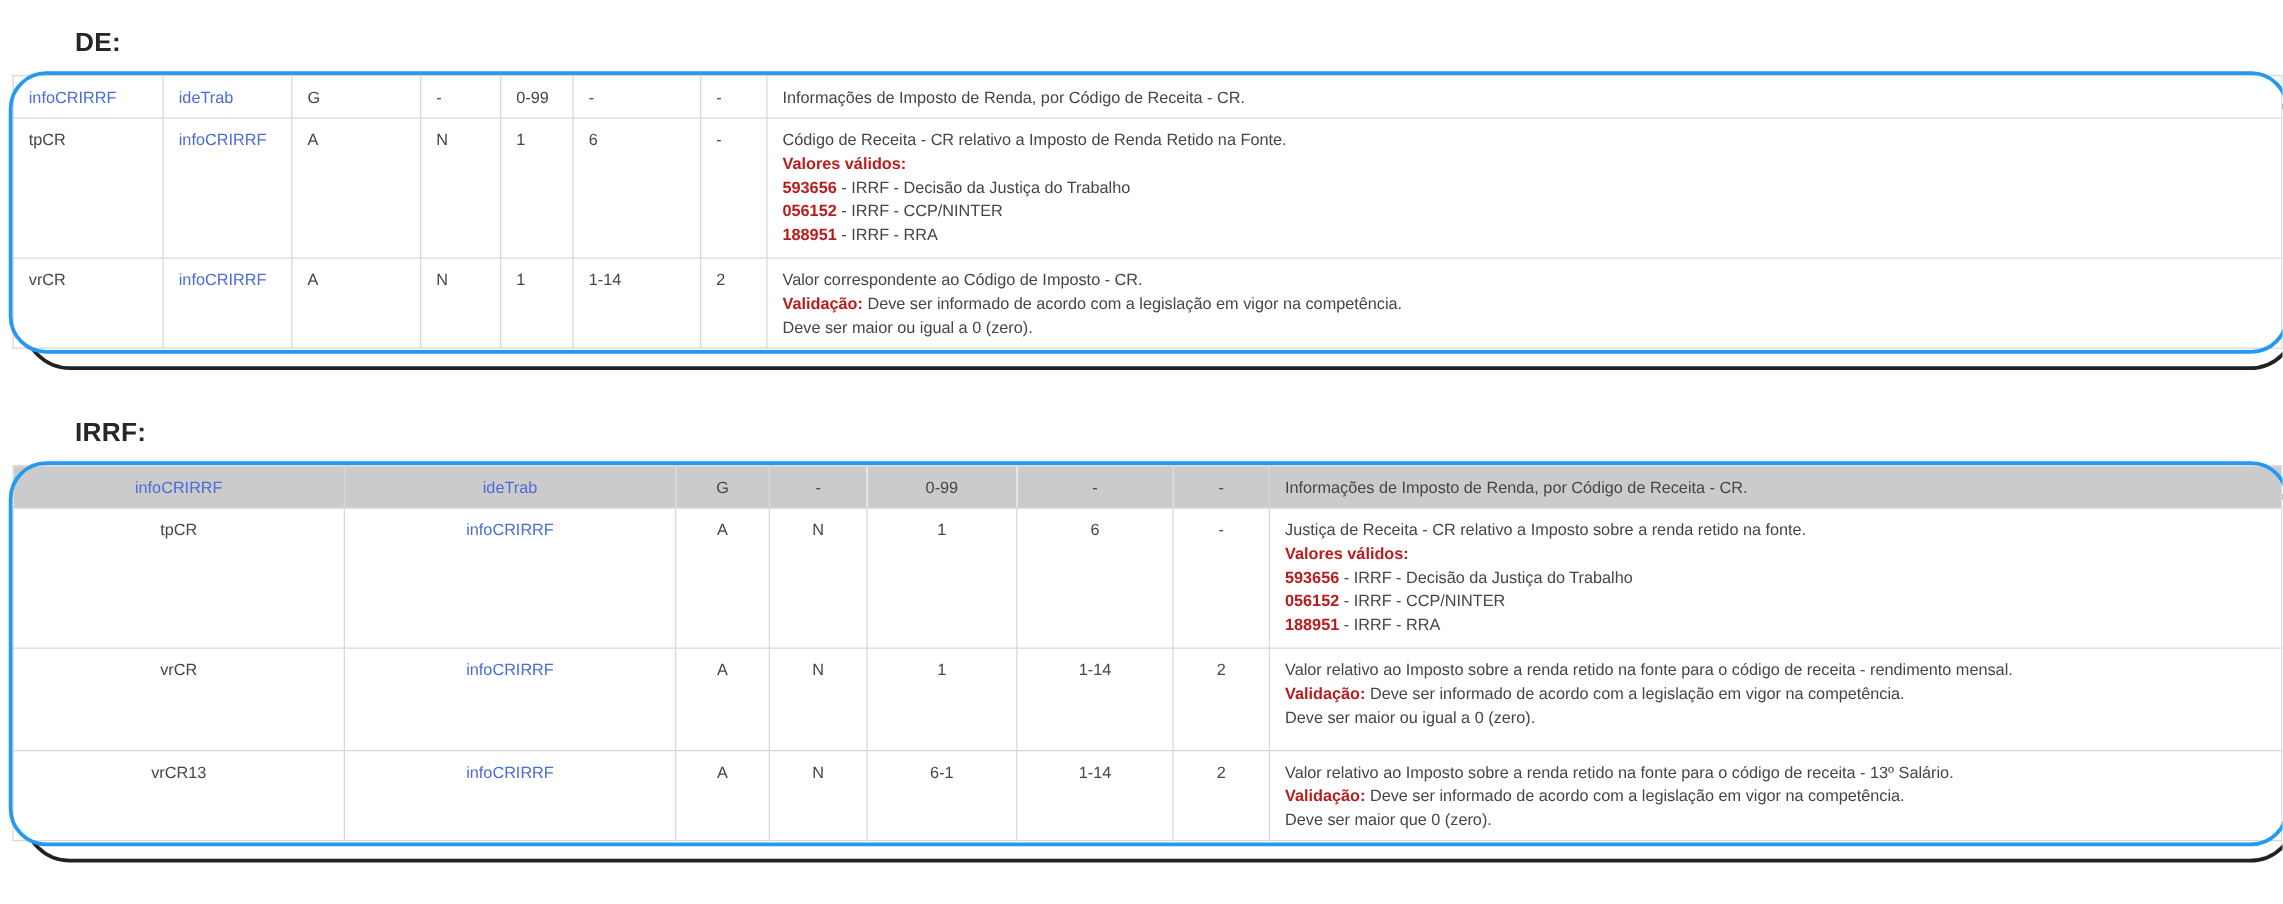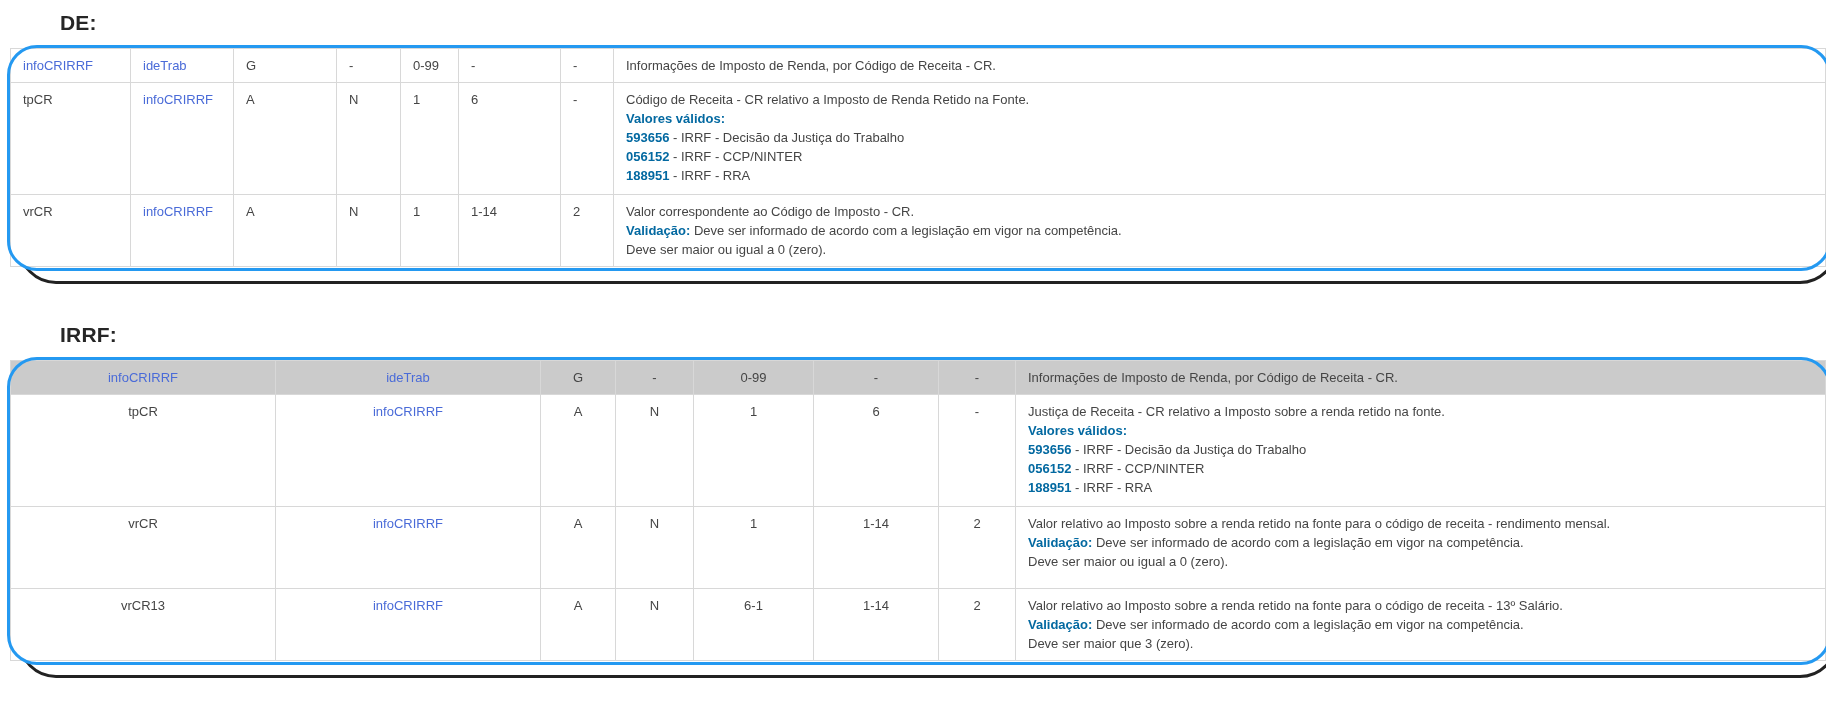--- a/index.html
+++ b/index.html
@@ -4,21 +4,21 @@
 <style>
   html,body{margin:0;padding:0;}
   body{
     width:1826px;height:723px;background:#ffffff;
     font-family:"Liberation Sans",sans-serif;overflow:hidden;
   }
   .sec-heading{
     font-size:21px;font-weight:bold;color:#262626;
     margin:0 0 13px 60px;letter-spacing:.2px;
   }
-  #heading-de{padding-top:11px;}
+  #heading-de{padding-top:23px;}
   #heading-para{margin-top:56px;}
   
   .anno{position:relative;margin-left:10px;}
   .frame-black{
     position:absolute;top:13px;left:8px;right:-12px;bottom:-17px;
     border:3px solid #222222;border-radius:38px;z-index:0;
   }
   .twrap{position:relative;z-index:1;background:#ffffff;}
   .frame-blue{
     position:absolute;top:-3px;left:-3px;right:-5px;bottom:-4px;
@@ -30,21 +30,21 @@
   }
   td{
     border:1px solid #d8d8d8;padding:7px 12px;vertical-align:top;
     line-height:19px;overflow:hidden;
   }
   td.desc{text-align:left;}
   .t-center td{text-align:center;}
   .t-center td.desc{text-align:left;}
   tr.hdr-gray td{background:#cbcbcb;}
   .lnk{color:#4a6bd8;cursor:pointer;text-decoration:none;}
-  td b{color:#0369a1;font-weight:bold;text-align:center;}
+  td b{color:#b91c1c;font-weight:bold;text-align:center;}
   
   #t-de tr:nth-child(1){height:34px;}
   #t-de tr:nth-child(2){height:112px;}
   #t-de tr:nth-child(3){height:62px;}
   #t-para tr:nth-child(1){height:34px;}
   #t-para tr:nth-child(2){height:112px;}
   #t-para tr:nth-child(3){height:82px;}
   #t-para tr:nth-child(4){height:72px;}
 </style>
 </head>
@@ -178,20 +178,20 @@
             <td class="c0">vrCR13</td>
             <td class="c1"><span class="lnk">infoCRIRRF</span></td>
             <td class="c2">A</td>
             <td class="c3">N</td>
             <td class="c4">6-1</td>
             <td class="c5">1-14</td>
             <td class="c6">2</td>
             <td class="desc">
               <div class="line">Valor relativo ao Imposto sobre a renda retido na fonte para o código de receita - 13º Salário.</div>
               <div class="line"><b>Validação:</b> Deve ser informado de acordo com a legislação em vigor na competência.</div>
-              <div class="line">Deve ser maior que 3 (zero).</div>
+              <div class="line">Deve ser maior que 0 (zero).</div>
             </td>
           </tr>
         </tbody>
     </table>
   </div>
   <div class="frame-blue"></div>
 </div>
 
 </body></html>

